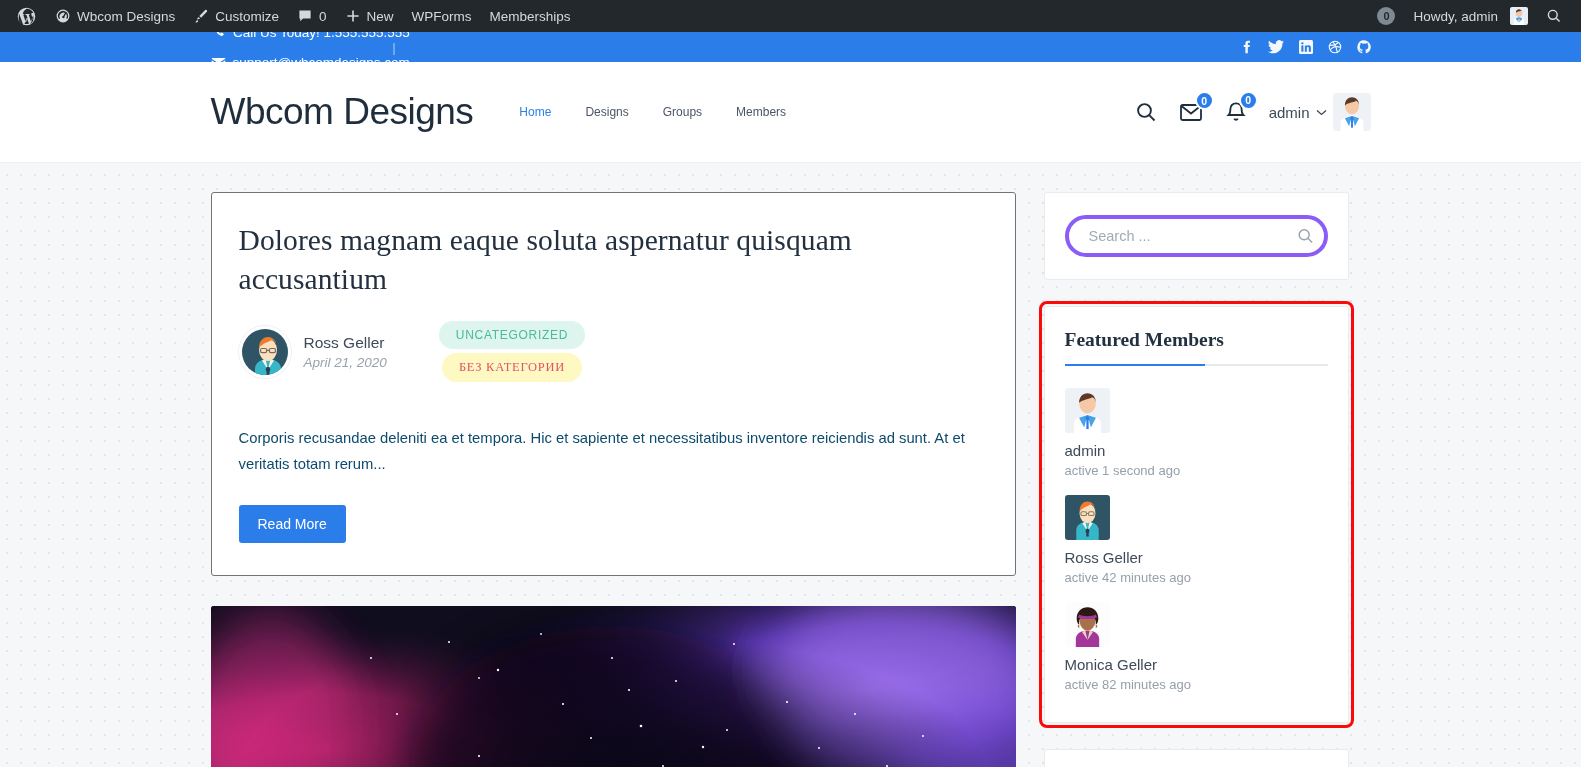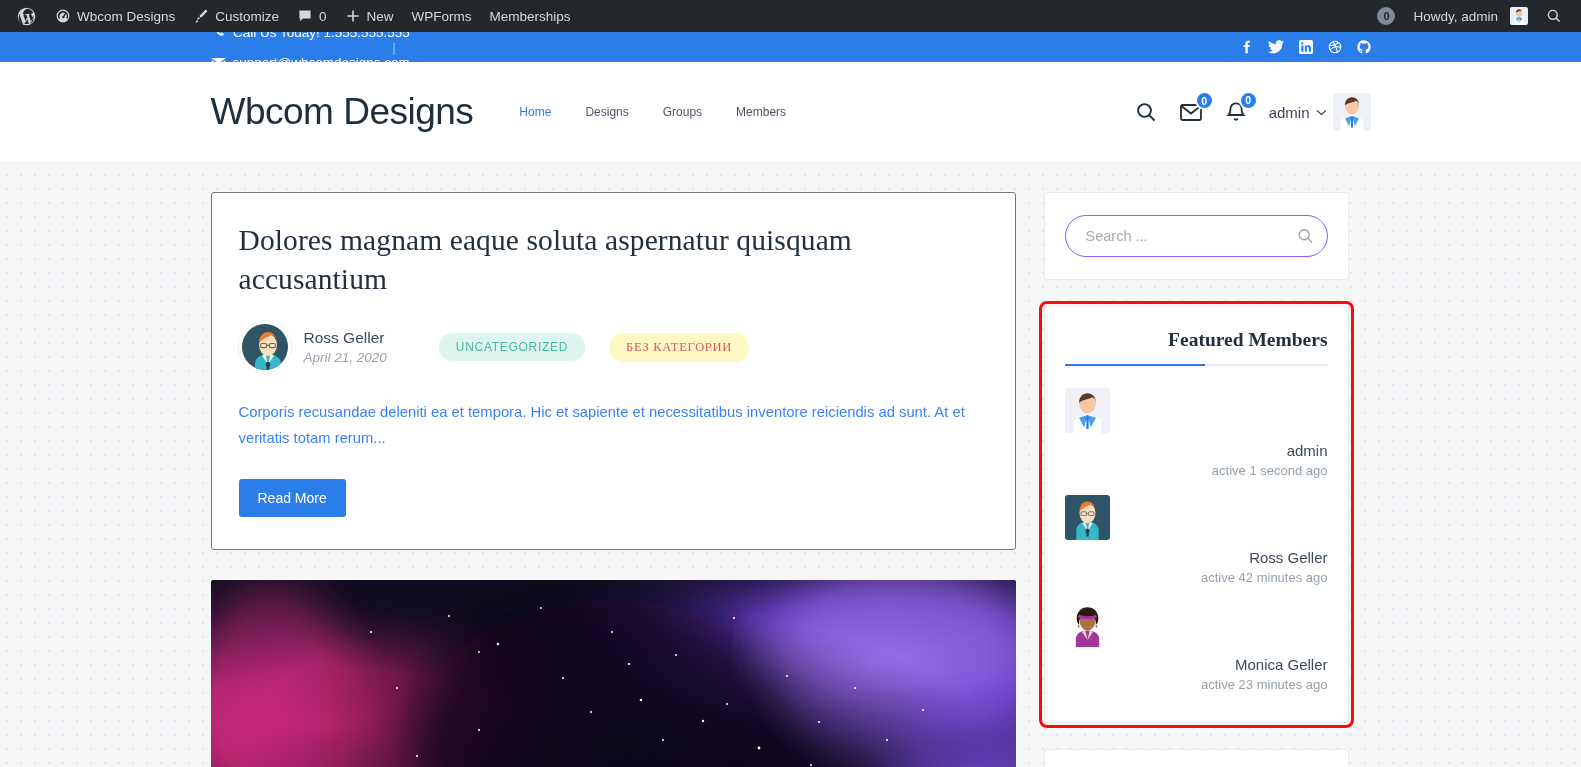--- a/index.html
+++ b/index.html
@@ -108,29 +108,29 @@
     cursor: pointer; letter-spacing: .1px;
   }
   .post-meta { display: flex; align-items: center; margin-top: 22px; }
   .author-av {
     width: 52px; height: 52px; border-radius: 50%; overflow: hidden; flex: none;
     border: 3px solid #fff; box-shadow: 0 0 0 1px #eceef2;
   }
   .author-text { margin-left: 13px; }
   .author-name { font-size: 15.5px; color: #3e4a59; cursor: pointer; }
   .post-date { font-size: 13.5px; color: #9aa3ad; font-style: italic; margin-top: 3px; }
-  .tags { display: flex; gap: 24px; margin-left: 52px; align-items: center; }
+  .tags { display: flex; gap: 4px; margin-left: 52px; align-items: center; flex-direction: column; }
   .tag {
     font-size: 12px; letter-spacing: .7px; padding: 7px 17px; border-radius: 20px;
     cursor: pointer; white-space: nowrap;
   }
   .tag.teal { background: #ddf5ee; color: #49bb9a; }
   .tag.red { background: #fef9c3; color: #e45263; font-family: "Liberation Serif", serif; font-size: 12.5px; }
   .excerpt {
-    margin-top: 27px; font-size: 14.8px; line-height: 1.75; color: #3b82f6;
+    margin-top: 44px; font-size: 14.8px; line-height: 1.75; color: #0c4a6e;
     max-width: 730px;
   }
   .readmore {
     display: inline-block; margin-top: 27px; background: #2b7de9; color: #fff;
     border: none; border-radius: 3px; padding: 11px 19px; font-size: 14px;
     cursor: pointer; font-family: "Liberation Sans", sans-serif;
   }
 
   
   .feature-img {
@@ -139,34 +139,33 @@
   }
   .feature-img .nebula { position: absolute; inset: 0; }
 
   
   .widget {
     background: #fff; border: 1px solid #e9ebf0; border-radius: 3px;
     padding: 22px 20px;
   }
   .search-wrap { position: relative; }
   .search-input {
-    width: 100%; height: 42px; border: 1px solid #8b5cf6; border-radius: 21px;
+    width: 100%; height: 42px; border: 4px solid #8b5cf6; border-radius: 21px;
     padding: 0 42px 0 20px; font-size: 14.5px; color: #6d7a89; outline: none;
     font-family: "Liberation Sans", sans-serif; background: #fff;
   }
   .search-input::placeholder { color: #a2abb5; }
   .search-btn {
     position: absolute; right: 14px; top: 50%; transform: translateY(-50%);
     background: none; border: none; cursor: pointer; color: #9aa3ad; padding: 0;
     display: inline-flex;
   }
   .widget.featured {
     margin-top: 26px; outline: 3px solid #fb0a09; outline-offset: 2px;
     padding: 22px 20px 30px 20px;
-    text-align: right;
   }
   .widget-title {
     font-family: "Liberation Serif", serif; font-size: 19.5px; font-weight: 700;
     color: #22303f; padding-bottom: 13px;
   }
   .title-rule { height: 2px; background: #e6e9ee; position: relative; margin-bottom: 22px; }
   .title-rule::before {
     content: ""; position: absolute; left: 0; top: 0; width: 140px; height: 2px;
     background: #2b7de9;
   }
@@ -565,21 +564,21 @@
             <rect width="52" height="52" fill="#fdfdfd"></rect>
             <path d="M26 33c-7.5 0-13.5 4-13.5 9.5V52h27v-9.5C39.5 37 33.5 33 26 33z" fill="#a3359b"></path>
             <path d="M19.5 34.5 26 44l-2.5-11-4 1.5zM32.5 34.5 26 44l2.5-11 4 1.5z" fill="#e8d5b7"></path>
             <ellipse cx="26" cy="22" rx="9" ry="11" fill="#a9714a"></ellipse>
             <path d="M13.5 19c0-8 5.5-13 12.5-13s12.5 5 12.5 13c0 4-1.5 6.5-3 7 .5-4-1-7-2-8-4.5 2-11 1.5-15 0-1.5 1-2.5 4-2 8-1.5-.5-3-3-3-7z" fill="#2b1a14"></path>
             <path d="M15 17.5c3 3 19 3 22 0l-1.5-3c-3 2.5-16 2.5-19 0L15 17.5z" fill="#a3359b"></path>
             <path d="M16.5 26c-1 0-1.8.9-1.8 2s.8 2 1.8 2M35.5 26c1 0 1.8.9 1.8 2s-.8 2-1.8 2" fill="#a9714a"></path>
           </svg>
         </div>
         <div class="member-name">Monica Geller</div>
-        <div class="member-active">active 23 minutes ago</div>
+        <div class="member-active">active 82 minutes ago</div>
       </div>
     </div>
 
     <div class="widget recent">
       
     </div>
 
   </aside>
 </div>
 

